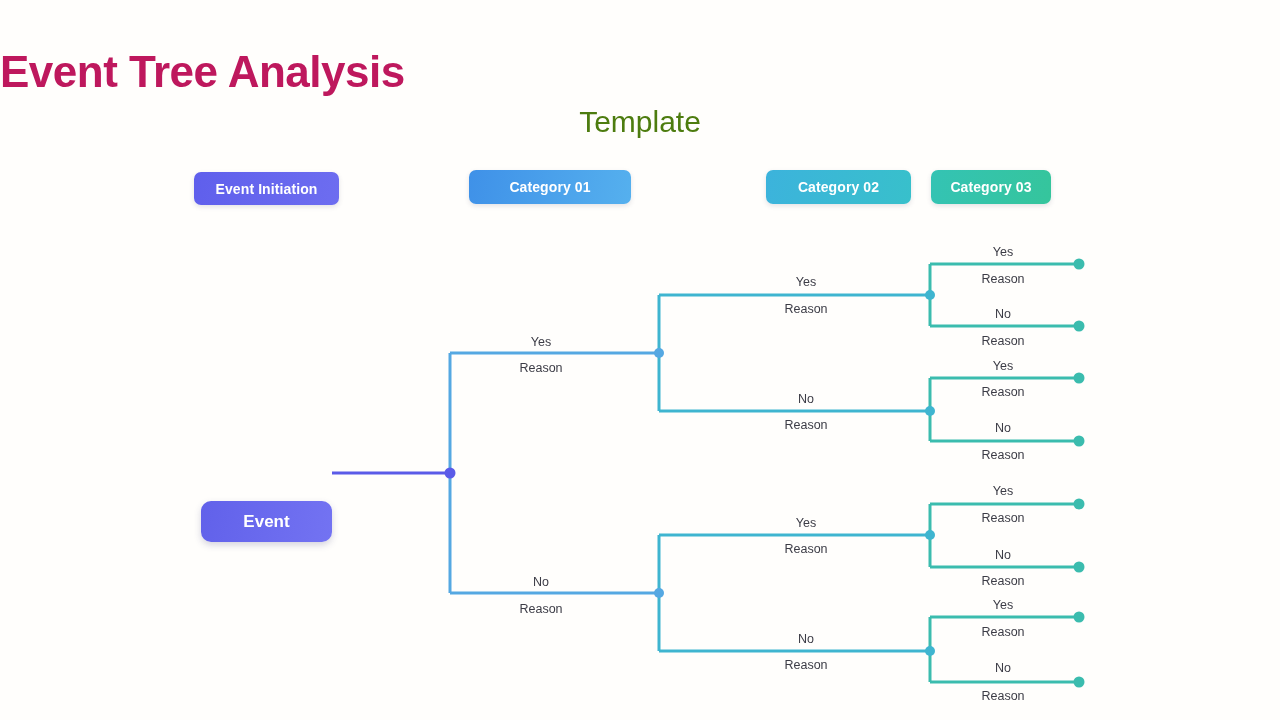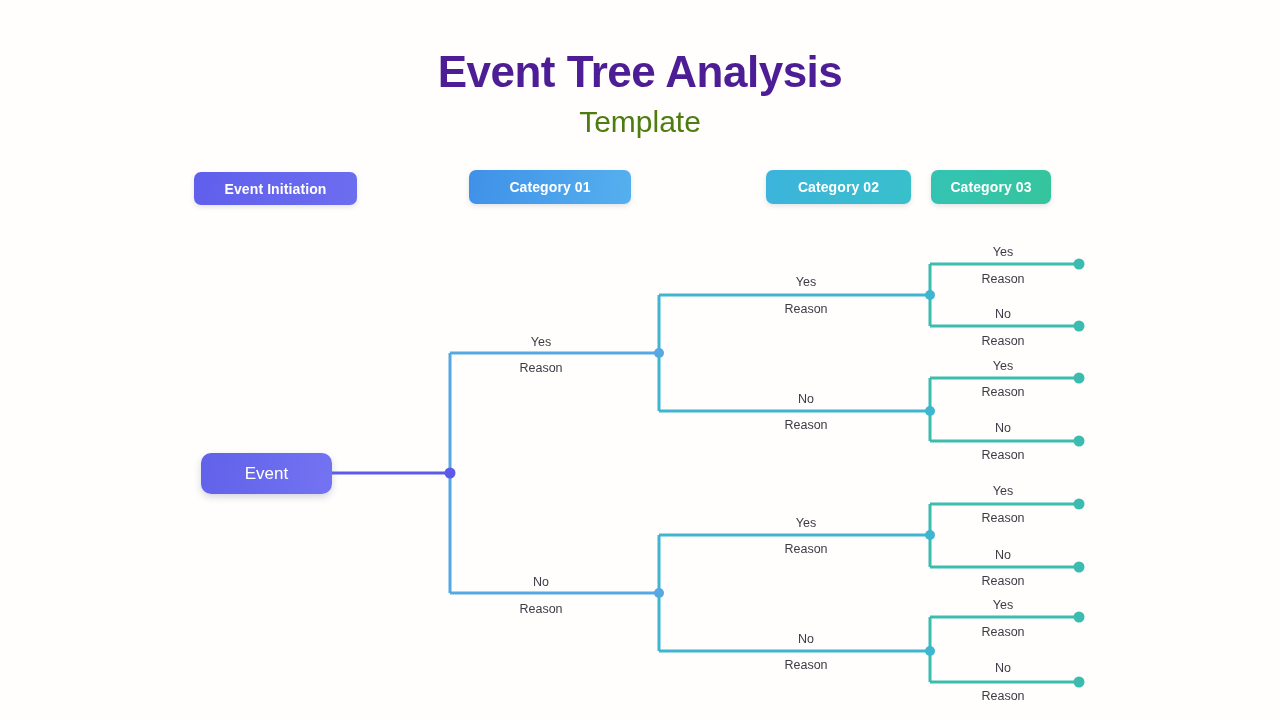--- a/index.html
+++ b/index.html
@@ -20,25 +20,25 @@
     width: 1280px;
     height: 720px;
   }
 
   
   .title {
     position: absolute;
     left: 0;
     top: 50px;
     width: 1280px;
-    text-align: center;
+    text-align: left;
     font-size: 44px;
     font-weight: bold;
     letter-spacing: -0.5px;
-    color: #4c1d95;
+    color: #be185d;
     line-height: 1;
   }
   .subtitle {
     position: absolute;
     left: 0;
     top: 104px;
     width: 1280px;
     text-align: center;
     font-size: 30px;
     font-weight: normal;
@@ -64,24 +64,25 @@
 
   
   .event-node {
     position: absolute;
     display: flex;
     align-items: center;
     justify-content: center;
     border-radius: 10px;
     color: #ffffff;
     font-size: 17px;
-    font-weight: normal;
+    font-weight: bold;
     box-shadow: 0 3px 7px rgba(60,60,120,0.22);
     box-sizing: border-box;
     white-space: nowrap;
+    margin-top: 48px;
   }
 
   
   #tree {
     position: absolute;
     left: 0;
     top: 0;
     width: 1280px;
     height: 720px;
   }
@@ -100,21 +101,21 @@
 </style>
 </head>
 <body>
 
 <div id="slide">
 
   <div class="title">Event Tree Analysis</div>
   <div class="subtitle">Template</div>
 
   <div id="category-pills">
-      <div class="pill" style="left: 194px; top: 172px; width: 163px; height: 33px; background: linear-gradient(100deg, rgb(95, 95, 236), rgb(109, 109, 240));">Event Initiation</div>
+      <div class="pill" style="left: 194px; top: 172px; width: 145px; height: 33px; background: linear-gradient(100deg, rgb(95, 95, 236), rgb(109, 109, 240));">Event Initiation</div>
       <div class="pill" style="left: 469px; top: 170px; width: 162px; height: 34px; background: linear-gradient(100deg, rgb(63, 145, 232), rgb(85, 176, 238));">Category 01</div>
       <div class="pill" style="left: 766px; top: 170px; width: 145px; height: 34px; background: linear-gradient(100deg, rgb(60, 179, 220), rgb(56, 192, 203));">Category 02</div>
       <div class="pill" style="left: 931px; top: 170px; width: 120px; height: 34px; background: linear-gradient(100deg, rgb(52, 195, 180), rgb(53, 197, 156));">Category 03</div>
     </div>
 
   <div id="event-node-host">
       <div class="event-node" style="left: 201px; top: 453px; width: 131px; height: 41px; background: linear-gradient(100deg, rgb(97, 97, 234), rgb(115, 115, 242));">Event</div>
     </div>
 
   <svg id="tree" viewBox="0 0 1280 720" xmlns="http://www.w3.org/2000/svg">

